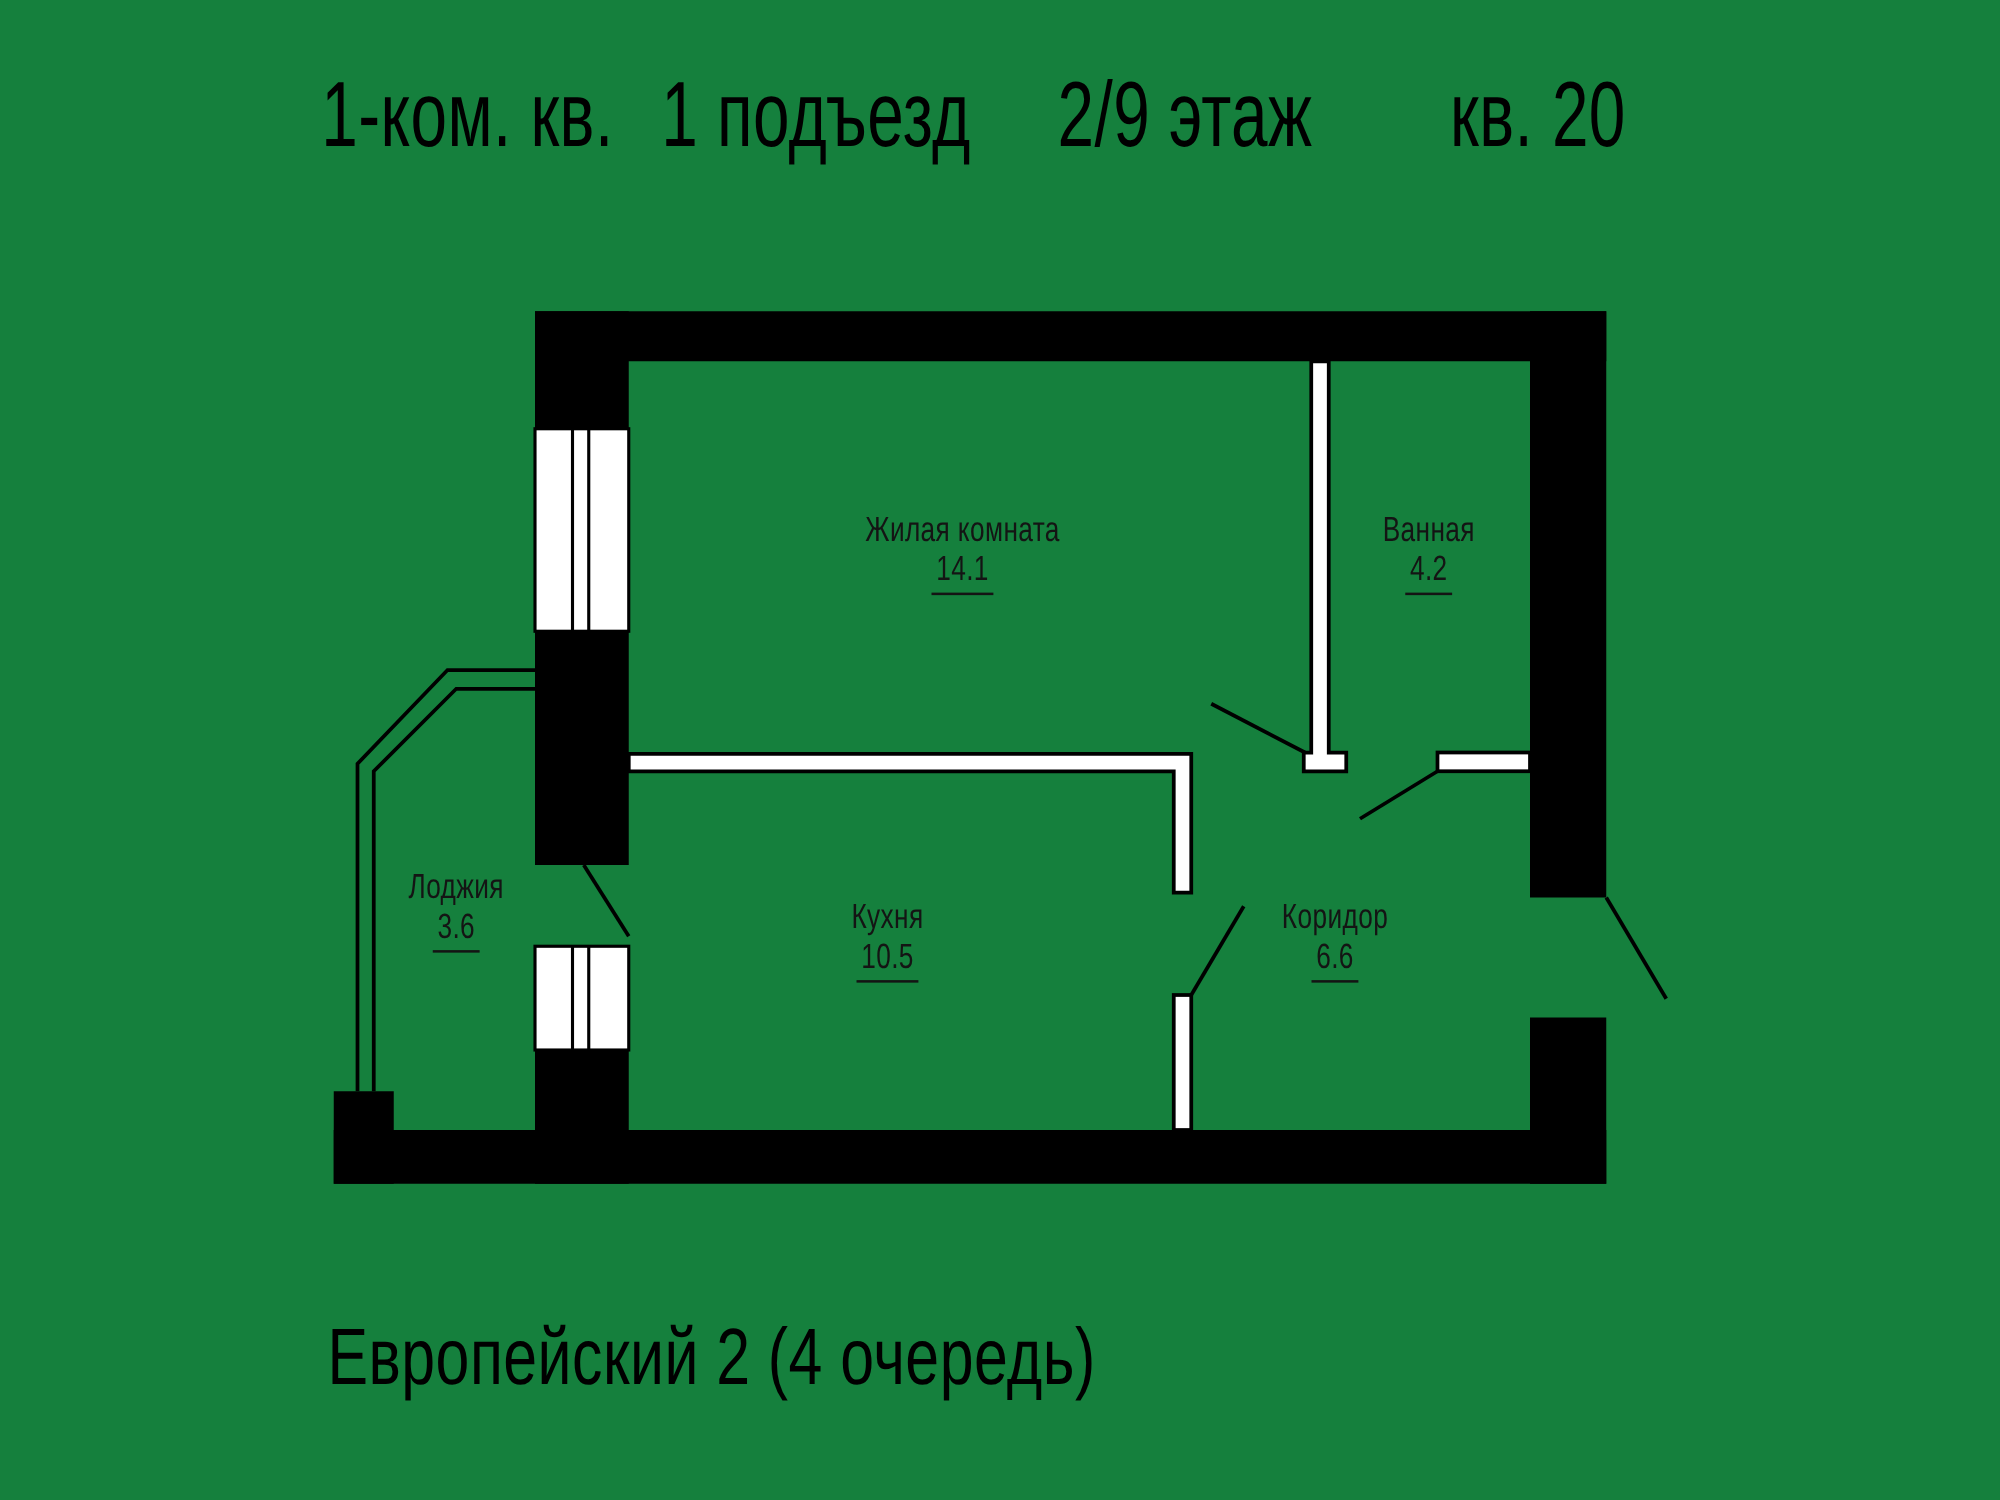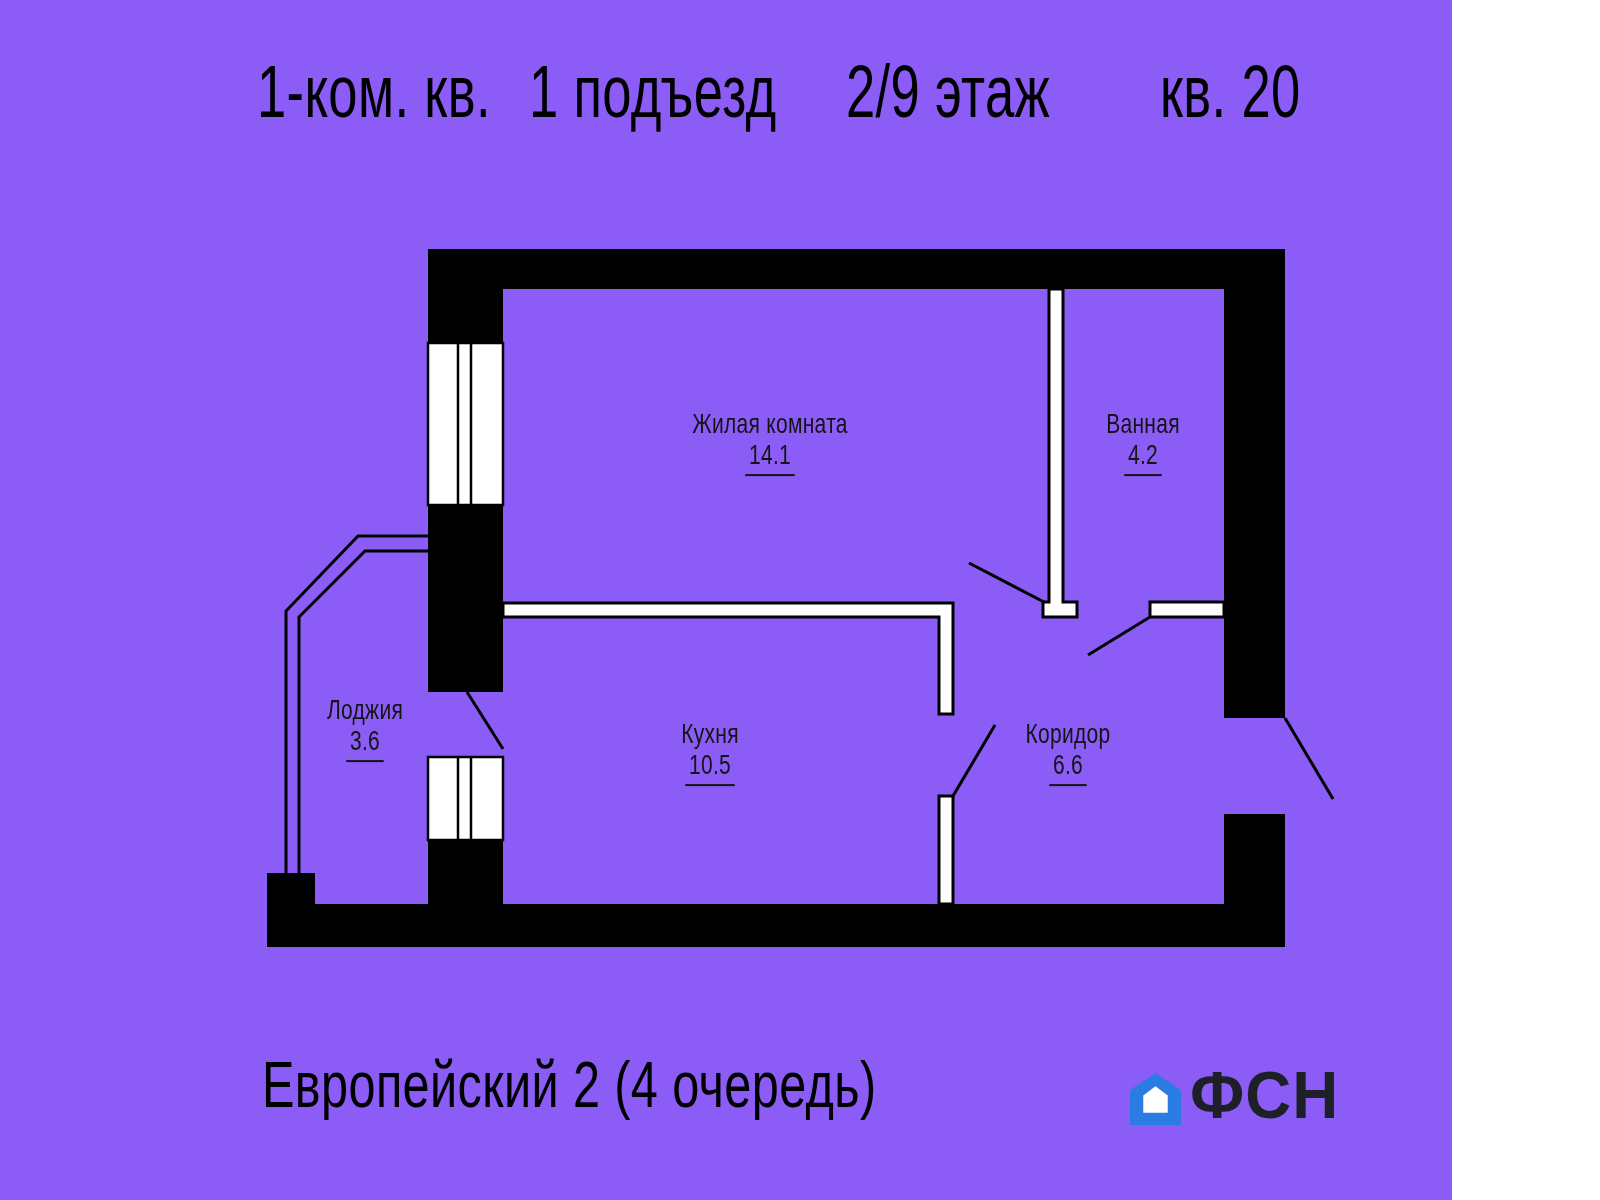--- a/index.html
+++ b/index.html
@@ -1,17 +1,17 @@
 <!DOCTYPE html>
 <html><head>
 <meta charset="utf-8">
 <style>
   html,body{margin:0;padding:0;background:#ffffff;}
   .page{
-    position:relative;width:1452px;height:1200px;background:#8b5cf6;
+    position:relative;width:1600px;height:1200px;background:#15803d;
     font-family:"Liberation Sans", sans-serif;overflow:hidden;
   }
   .plan-svg{position:absolute;left:0;top:0;width:1600px;height:1200px;}
   .title-seg{
     position:absolute;top:55px;font-size:74px;line-height:1;color:#000;
     white-space:nowrap;transform:scaleX(0.71);transform-origin:left top;
     letter-spacing:0.5px;
   }
   .room-label{
     position:absolute;font-size:28px;line-height:1.1;color:#141414;white-space:nowrap;
@@ -96,21 +96,14 @@
   <div class="room-area" style="left:365px;top:744px">3.6</div>
 
   <div class="room-label" style="left:710px;top:734px">Кухня</div>
   <div class="room-area" style="left:710px;top:768px">10.5</div>
 
   <div class="room-label" style="left:1068px;top:734px">Коридор</div>
   <div class="room-area" style="left:1068px;top:768px">6.6</div>
 
   <div class="project-name">Европейский 2 (4 очередь)</div>
 
-  <div class="logo">
-    <svg class="logo-house" viewBox="0 0 50 51">
-      <path d="M0,51 V17 L25,0 L50,17 V51 Z" fill="#2b7ce2"></path>
-      <path d="M13,39 H37 V22 L25,13 L13,22 Z" fill="#ffffff"></path>
-    </svg>
-    <div class="logo-text">ФСН</div>
-  </div>
 
 </div>
 
 </body></html>

